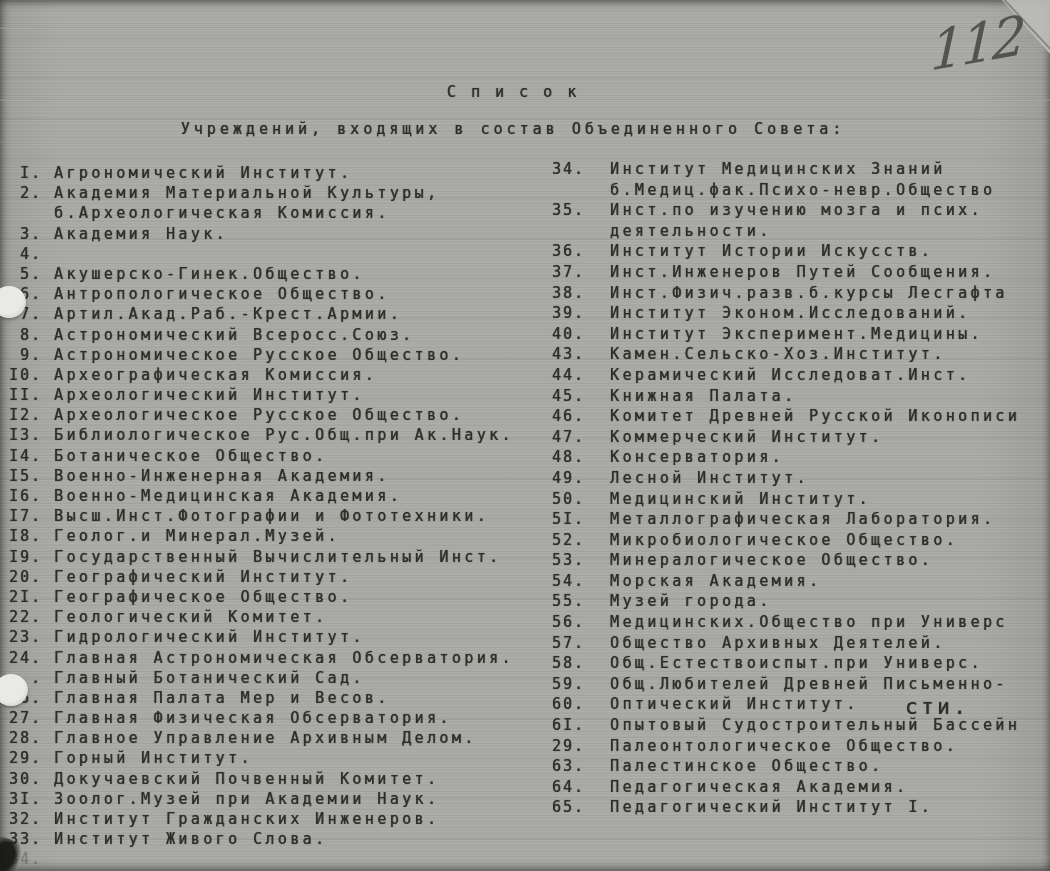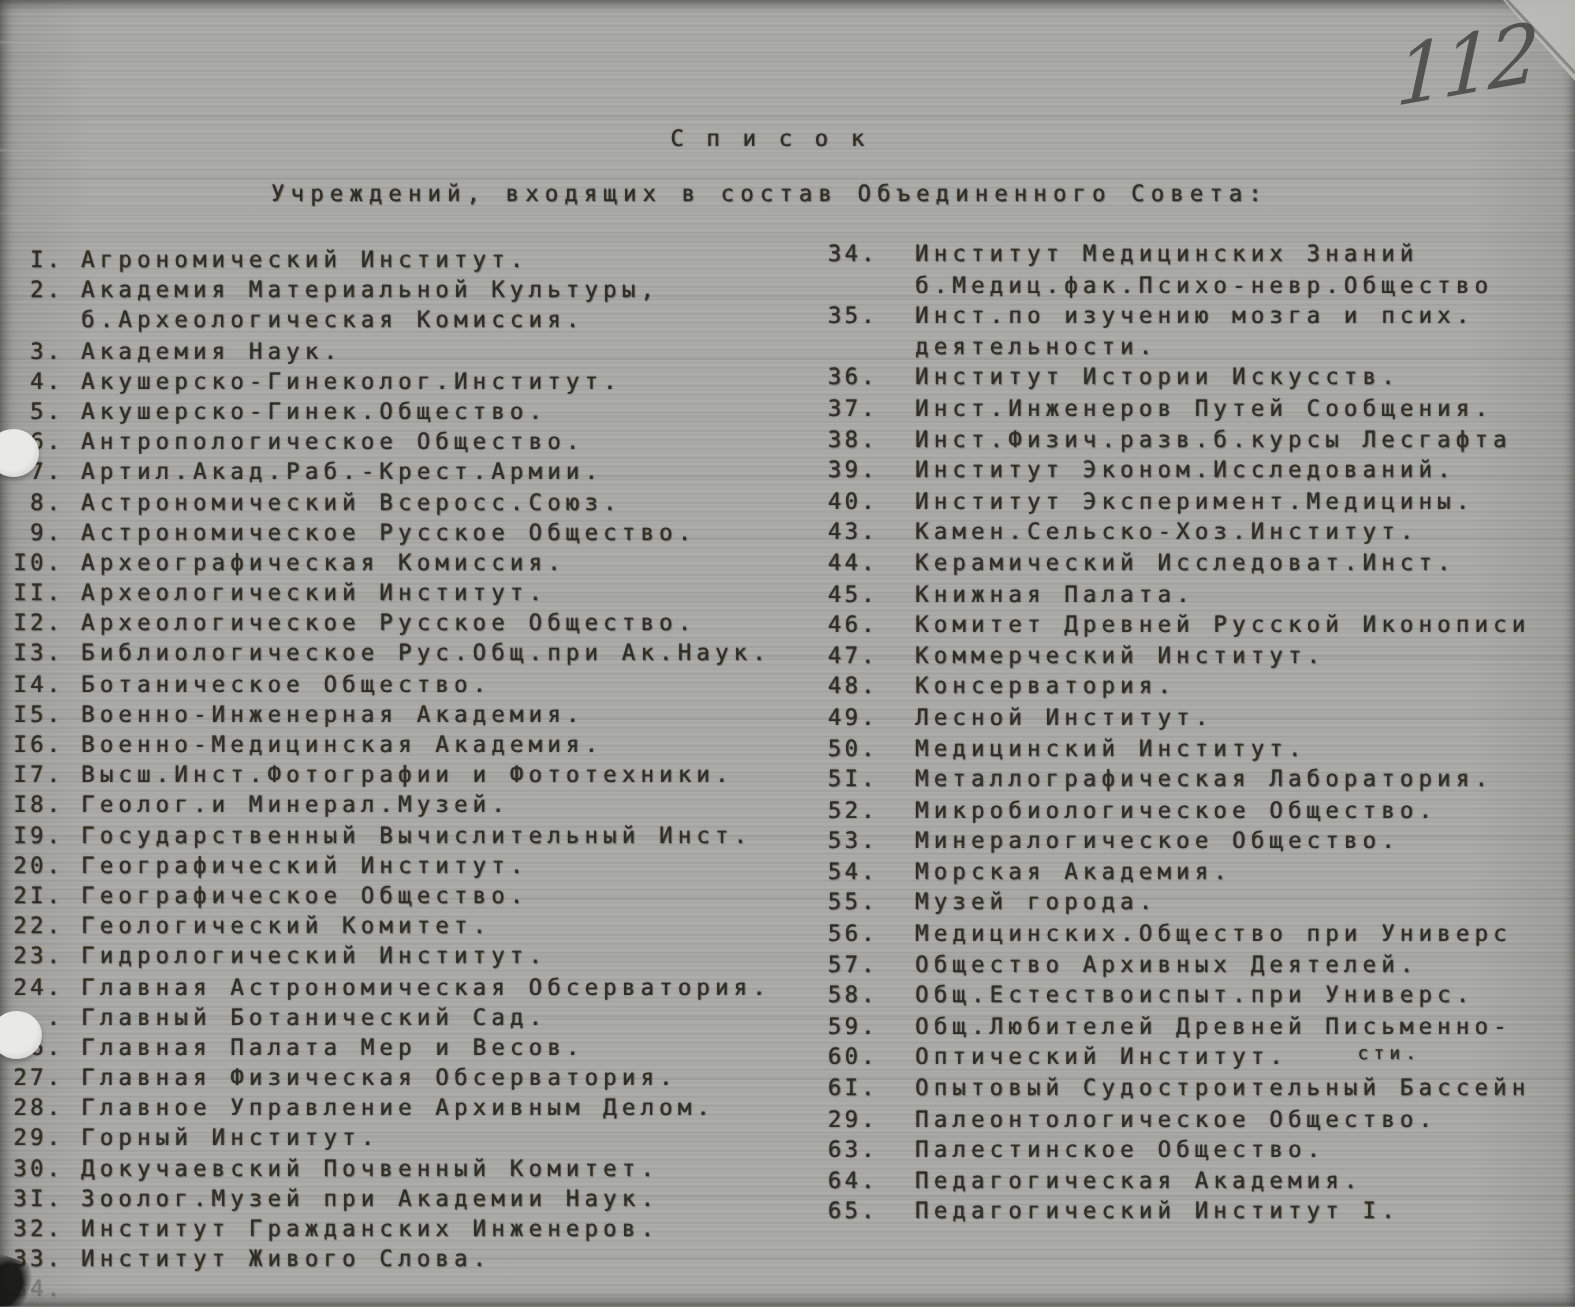--- a/index.html
+++ b/index.html
@@ -38,21 +38,21 @@
   .col { position:absolute; }
   #left-column  { top:164px; left:0; }
   #right-column { top:160px; left:535px; width:515px; }
   .row { display:flex; align-items:flex-start; position:relative; white-space:pre; }
   #left-column .row  { height:20.2px; }
   #right-column .row { height:20.6px; }
   .num { display:inline-block; text-align:right; font-size:15px; letter-spacing:2px; flex:none; }
   #left-column .num  { width:42px; margin-right:12px; }
   #right-column .num { width:50px; margin-right:25px; }
   .txt { font-size:15px; letter-spacing:3.4px; }
-  .note { position:absolute; left:370px; top:0; font-size:12px; letter-spacing:3.4px; }
+  .note { position:absolute; left:370px; top:0; font-size:21px; letter-spacing:3.4px; }
   .row.faint { opacity:0.32; }
 
   .punch {
     position:absolute; width:34px; height:32px; border-radius:50%;
     background:radial-gradient(circle at 45% 40%, #e9e9e5 0 55%, #d2d2cf 80%, #bdbdba 100%);
     box-shadow:0 2px 3px rgba(50,50,48,0.4);
   }
   #punch-1 { left:-8px; top:286px; }
   #punch-2 { left:-6px; top:674px; }
 
@@ -99,21 +99,21 @@
   <div class="handwritten">112</div>
 
   <div class="doc-title typewriter">С п и с о к</div>
   <div class="doc-subtitle typewriter">Учреждений, входящих в состав Объединенного Совета:</div>
 
   <div class="col typewriter" id="left-column">
       <div class="row"><span class="num">I.</span><span class="txt">Агрономический Институт.</span></div>
       <div class="row"><span class="num">2.</span><span class="txt">Академия Материальной Культуры,</span></div>
       <div class="row"><span class="num"></span><span class="txt">б.Археологическая Комиссия.</span></div>
       <div class="row"><span class="num">3.</span><span class="txt">Академия Наук.</span></div>
-      <div class="row"><span class="num">4.</span><span class="txt">Акушерско-Гинеколог.Институт.</span></div>
+      <div class="row"><span class="num">4.</span></div>
       <div class="row"><span class="num">5.</span><span class="txt">Акушерско-Гинек.Общество.</span></div>
       <div class="row"><span class="num">6.</span><span class="txt">Антропологическое Общество.</span></div>
       <div class="row"><span class="num">7.</span><span class="txt">Артил.Акад.Раб.-Крест.Армии.</span></div>
       <div class="row"><span class="num">8.</span><span class="txt">Астрономический Всеросс.Союз.</span></div>
       <div class="row"><span class="num">9.</span><span class="txt">Астрономическое Русское Общество.</span></div>
       <div class="row"><span class="num">I0.</span><span class="txt">Археографическая Комиссия.</span></div>
       <div class="row"><span class="num">II.</span><span class="txt">Археологический Институт.</span></div>
       <div class="row"><span class="num">I2.</span><span class="txt">Археологическое Русское Общество.</span></div>
       <div class="row"><span class="num">I3.</span><span class="txt">Библиологическое Рус.Общ.при Ак.Наук.</span></div>
       <div class="row"><span class="num">I4.</span><span class="txt">Ботаническое Общество.</span></div>

